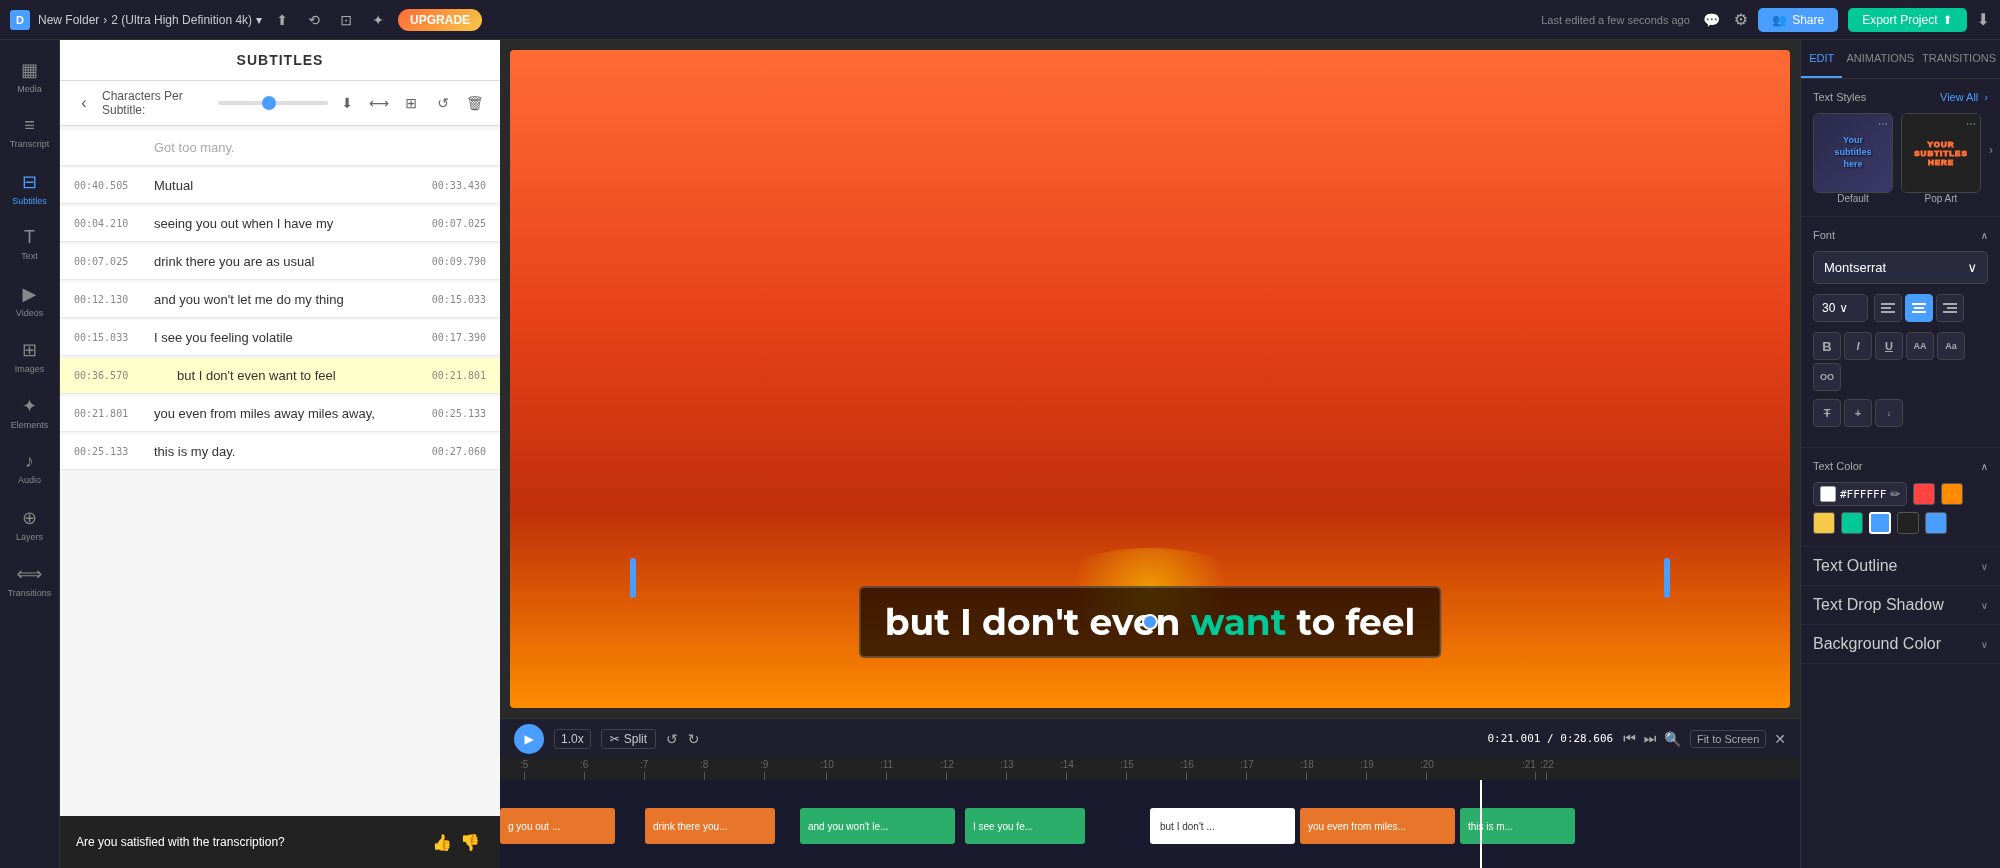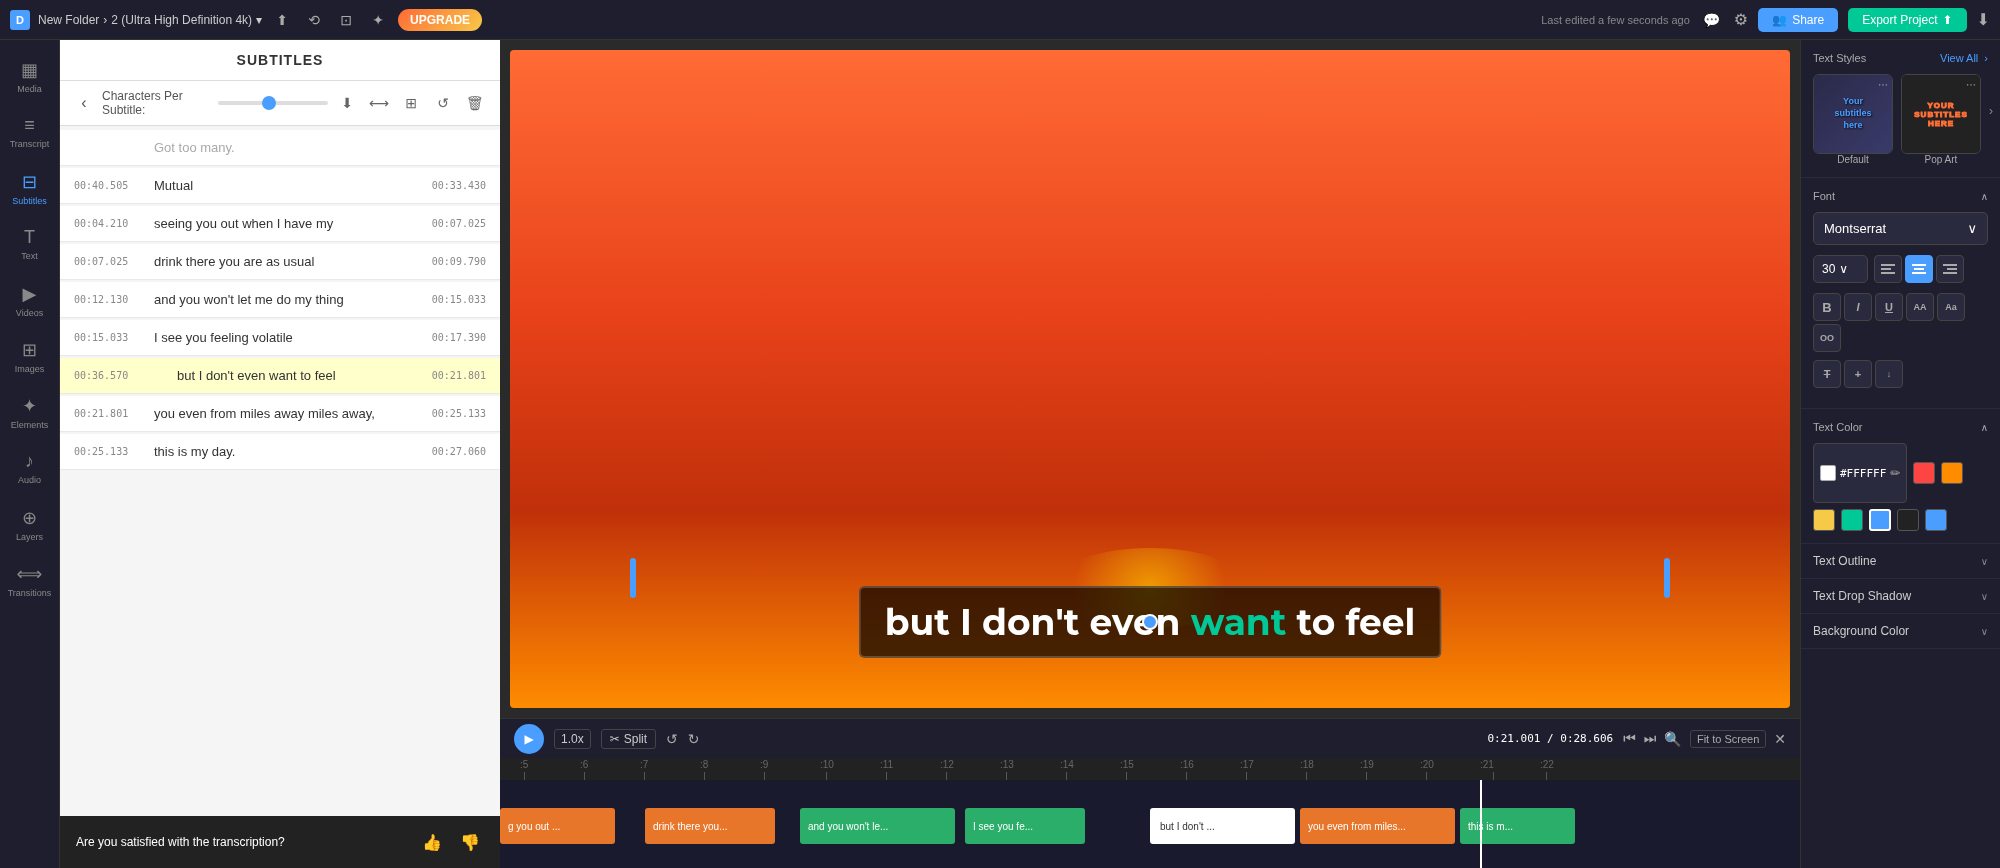--- a/index.html
+++ b/index.html
@@ -40,21 +40,21 @@
     .toolbar-slider-thumb { width: 14px; height: 14px; background: #4a9eff; border-radius: 50%; position: absolute; top: -5px; left: 40%; cursor: pointer; }
     .toolbar-action { width: 26px; height: 26px; display: flex; align-items: center; justify-content: center; cursor: pointer; color: #666; font-size: 14px; border-radius: 4px; }
 
     .subtitle-list { flex: 1; overflow-y: auto; padding: 4px 0; background: #f5f5f5; }
     .subtitle-item { display: flex; align-items: center; padding: 10px 14px; border-bottom: 1px solid #e8e8e8; background: #fff; margin-bottom: 2px; cursor: pointer; gap: 10px; }
     .subtitle-item.active { background: #ffffcc; }
     .subtitle-time { font-size: 10px; color: #888; font-family: monospace; min-width: 70px; }
     .subtitle-text { font-size: 13px; color: #333; flex: 1; }
     .subtitle-endtime { font-size: 10px; color: #888; font-family: monospace; min-width: 70px; text-align: right; }
 
-    .satisfaction-bar { background: #222; color: #fff; padding: 12px 16px; display: flex; align-items: center; gap: 10px; font-size: 12px; }
+    .satisfaction-bar { background: #222; color: #fff; padding: 12px 16px; display: flex; align-items: center; gap: 0; font-size: 12px; }
     .satisfaction-bar span { flex: 1; }
     .thumb-btn { width: 28px; height: 28px; display: flex; align-items: center; justify-content: center; cursor: pointer; font-size: 16px; color: #aaa; }
 
     
     .video-area { flex: 1; display: flex; flex-direction: column; background: #2a2a2a; position: relative; overflow: hidden; }
     .video-container { flex: 1; display: flex; align-items: center; justify-content: center; background: linear-gradient(180deg, #ff6b35 0%, #e8421a 40%, #c0300a 70%, #ff8c00 100%); position: relative; margin: 10px; border-radius: 4px; overflow: hidden; }
     .video-inner { width: 100%; height: 100%; position: relative; }
 
     
     .subtitle-overlay { position: absolute; bottom: 50px; left: 50%; transform: translateX(-50%); background: rgba(0,0,0,0.7); border: 2px solid rgba(255,255,255,0.2); border-radius: 6px; padding: 12px 24px; white-space: nowrap; font-size: 36px; font-weight: bold; color: #fff; font-family: 'Montserrat', 'Segoe UI', Arial, sans-serif; }
@@ -112,27 +112,27 @@
     .font-size-dropdown { background: #2a2a3e; border: 1px solid #444; border-radius: 5px; padding: 6px 8px; font-size: 12px; color: #fff; display: flex; align-items: center; gap: 4px; cursor: pointer; min-width: 55px; }
     .align-btns { display: flex; gap: 3px; }
     .align-btn { width: 28px; height: 28px; background: #2a2a3e; border: 1px solid #444; border-radius: 4px; display: flex; align-items: center; justify-content: center; cursor: pointer; color: #aaa; font-size: 11px; }
     .align-btn.active { background: #4a9eff; color: #fff; border-color: #4a9eff; }
     .format-btns { display: flex; gap: 3px; flex-wrap: wrap; margin-bottom: 8px; }
     .format-btn { width: 28px; height: 28px; background: #2a2a3e; border: 1px solid #444; border-radius: 4px; display: flex; align-items: center; justify-content: center; cursor: pointer; color: #aaa; font-size: 11px; font-weight: bold; }
 
     
     .color-row { display: flex; gap: 6px; align-items: center; flex-wrap: wrap; }
     .color-swatch { width: 22px; height: 22px; border-radius: 3px; cursor: pointer; border: 1px solid #555; }
-    .color-input-box { display: flex; align-items: center; gap: 4px; background: #2a2a3e; border: 1px solid #444; border-radius: 4px; padding: 21px 6px; }
+    .color-input-box { display: flex; align-items: center; gap: 4px; background: #2a2a3e; border: 1px solid #444; border-radius: 4px; padding: 3px 6px; }
     .color-preview { width: 16px; height: 16px; border-radius: 2px; }
     .color-hex { font-size: 11px; color: #fff; font-family: monospace; }
     .color-edit-icon { font-size: 12px; color: #aaa; cursor: pointer; }
 
     .collapse-section { padding: 10px 12px; border-bottom: 1px solid #2a2a3e; display: flex; align-items: center; justify-content: space-between; cursor: pointer; }
-    .collapse-title { font-size: 12px; color: #ccc; }
+    .collapse-title { font-size: 16px; color: #ccc; }
     .collapse-icon { font-size: 10px; color: #888; }
 
     
     .subtitle-list::-webkit-scrollbar { width: 4px; }
     .subtitle-list::-webkit-scrollbar-track { background: #eee; }
     .subtitle-list::-webkit-scrollbar-thumb { background: #bbb; border-radius: 2px; }
     .right-panel::-webkit-scrollbar { width: 4px; }
     .right-panel::-webkit-scrollbar-track { background: #1e1e2e; }
     .right-panel::-webkit-scrollbar-thumb { background: #444; }
   </style>
@@ -387,21 +387,21 @@
             <div class="ruler-tick-line"></div>
           </div>
         <div class="ruler-tick" style="left:860px;">
             <span>:19</span>
             <div class="ruler-tick-line"></div>
           </div>
         <div class="ruler-tick" style="left:920px;">
             <span>:20</span>
             <div class="ruler-tick-line"></div>
           </div>
-        <div class="ruler-tick" style="left:980px;align-items:flex-end;">
+        <div class="ruler-tick" style="left:1022px;align-items:flex-end;">
             <span>:21</span>
             <div class="ruler-tick-line"></div>
           </div>
         <div class="ruler-tick" style="left:1040px;">
             <span>:22</span>
             <div class="ruler-tick-line"></div>
           </div>
       </div>
       <div class="timeline-tracks">
 
@@ -413,20 +413,25 @@
         <div class="timeline-clip clip-green" style="left:465px;width:120px;">I see you fe...</div>
         <div class="timeline-clip clip-active" style="left:650px;width:145px;">but I don't ...</div>
         <div class="timeline-clip clip-orange" style="left:800px;width:155px;">you even from miles...</div>
         <div class="timeline-clip clip-green" style="left:960px;width:115px;">this is m...</div>
       </div>
     </div>
   </div>
 
   <div class="right-panel">
 
+    <div class="right-tabs">
+      <div class="right-tab active">EDIT</div>
+      <div class="right-tab">ANIMATIONS</div>
+      <div class="right-tab">TRANSITIONS</div>
+    </div>
 
     <div class="right-section">
       <div class="right-section-title">
         <span>Text Styles</span>
         <div style="display:flex;align-items:center;gap:6px;">
           <a class="view-all-link">View All</a>
           <span style="color:#4a9eff;font-size:11px;">›</span>
         </div>
       </div>
       <div style="display:flex;gap:8px;align-items:flex-start;">

